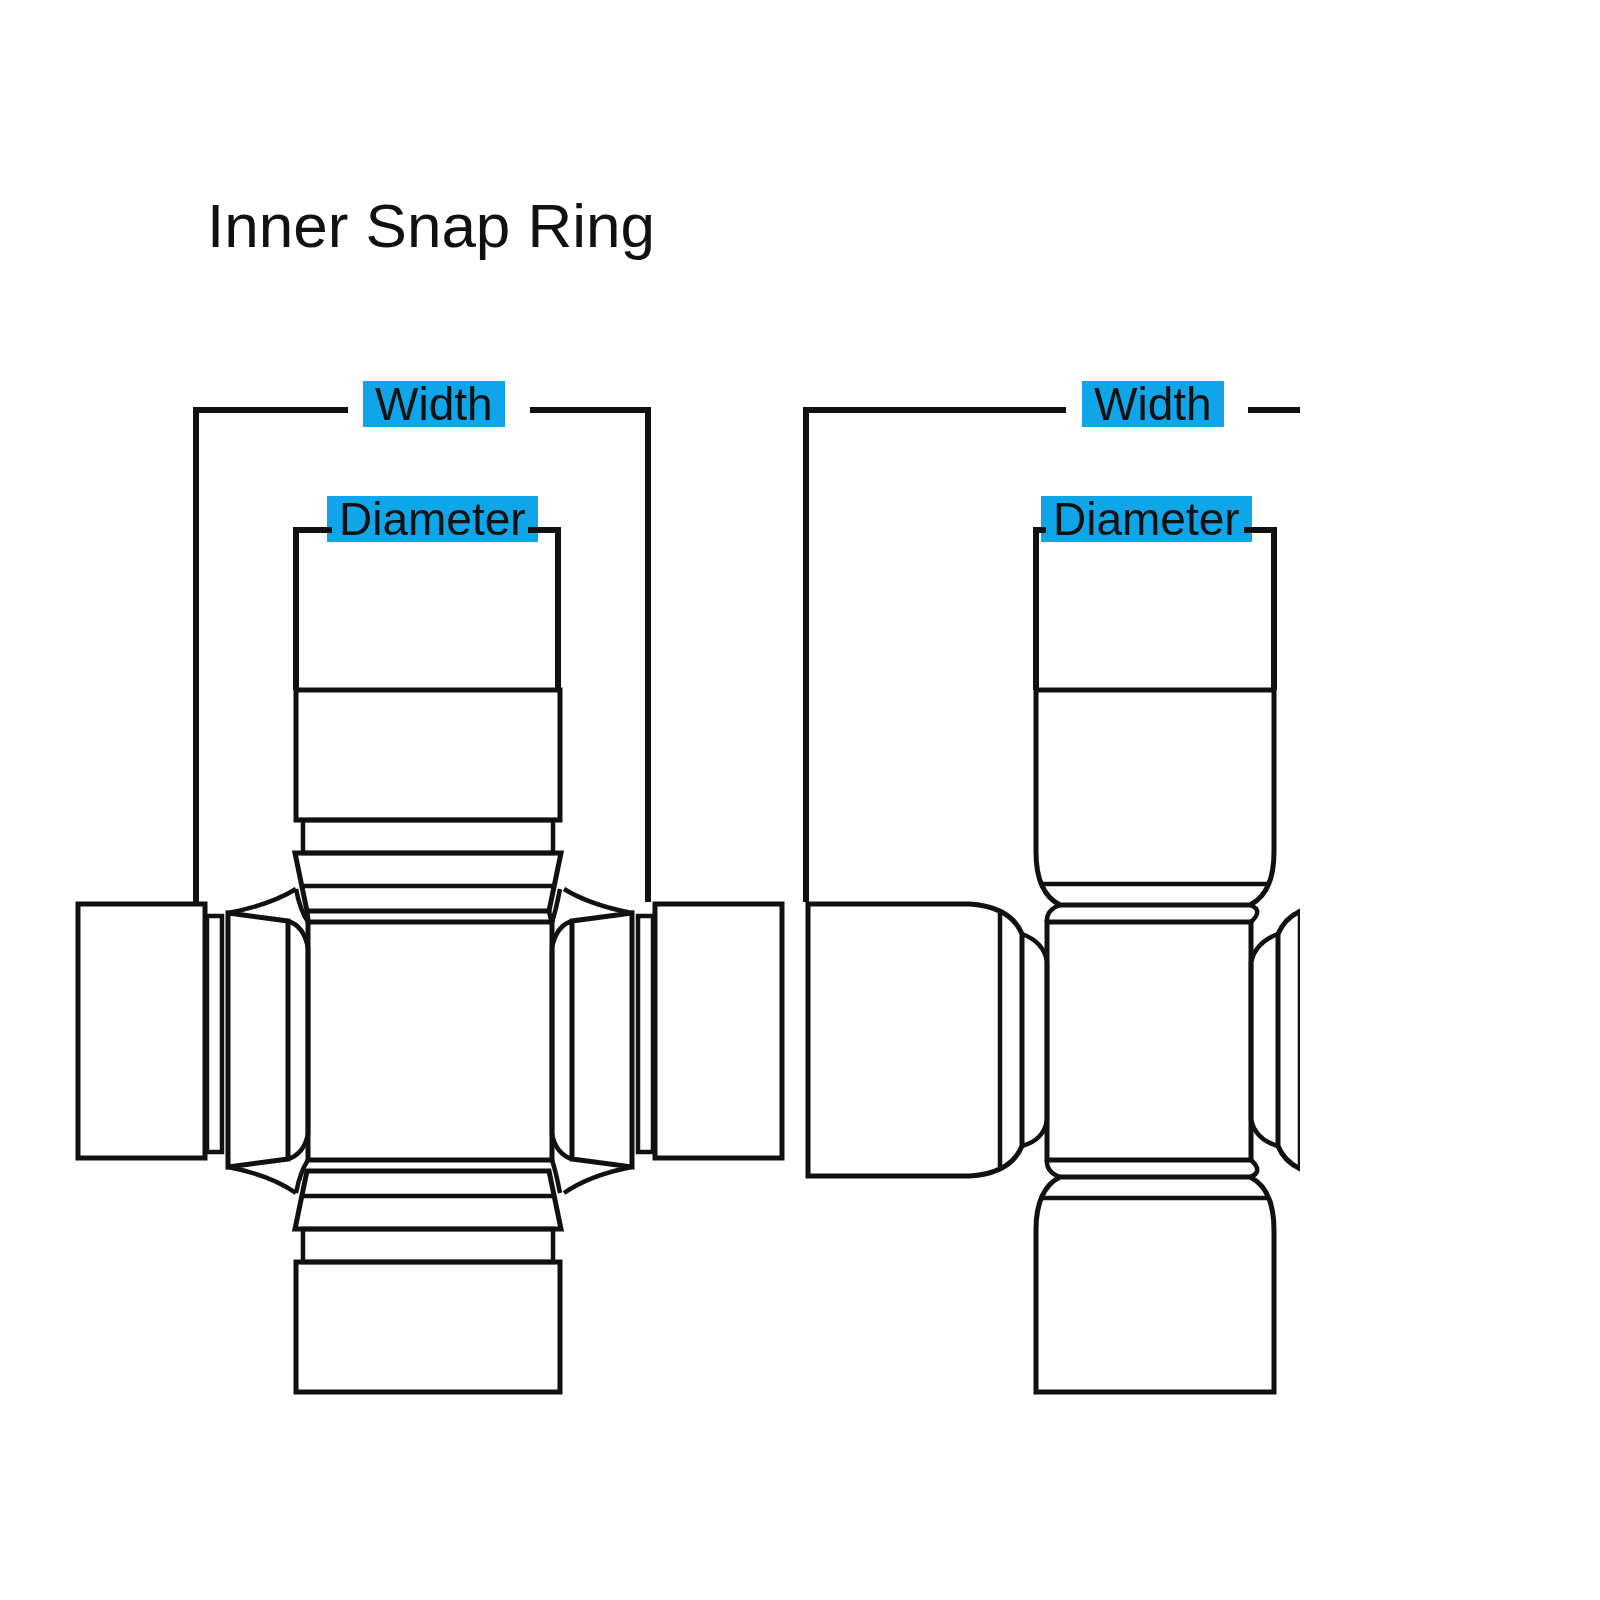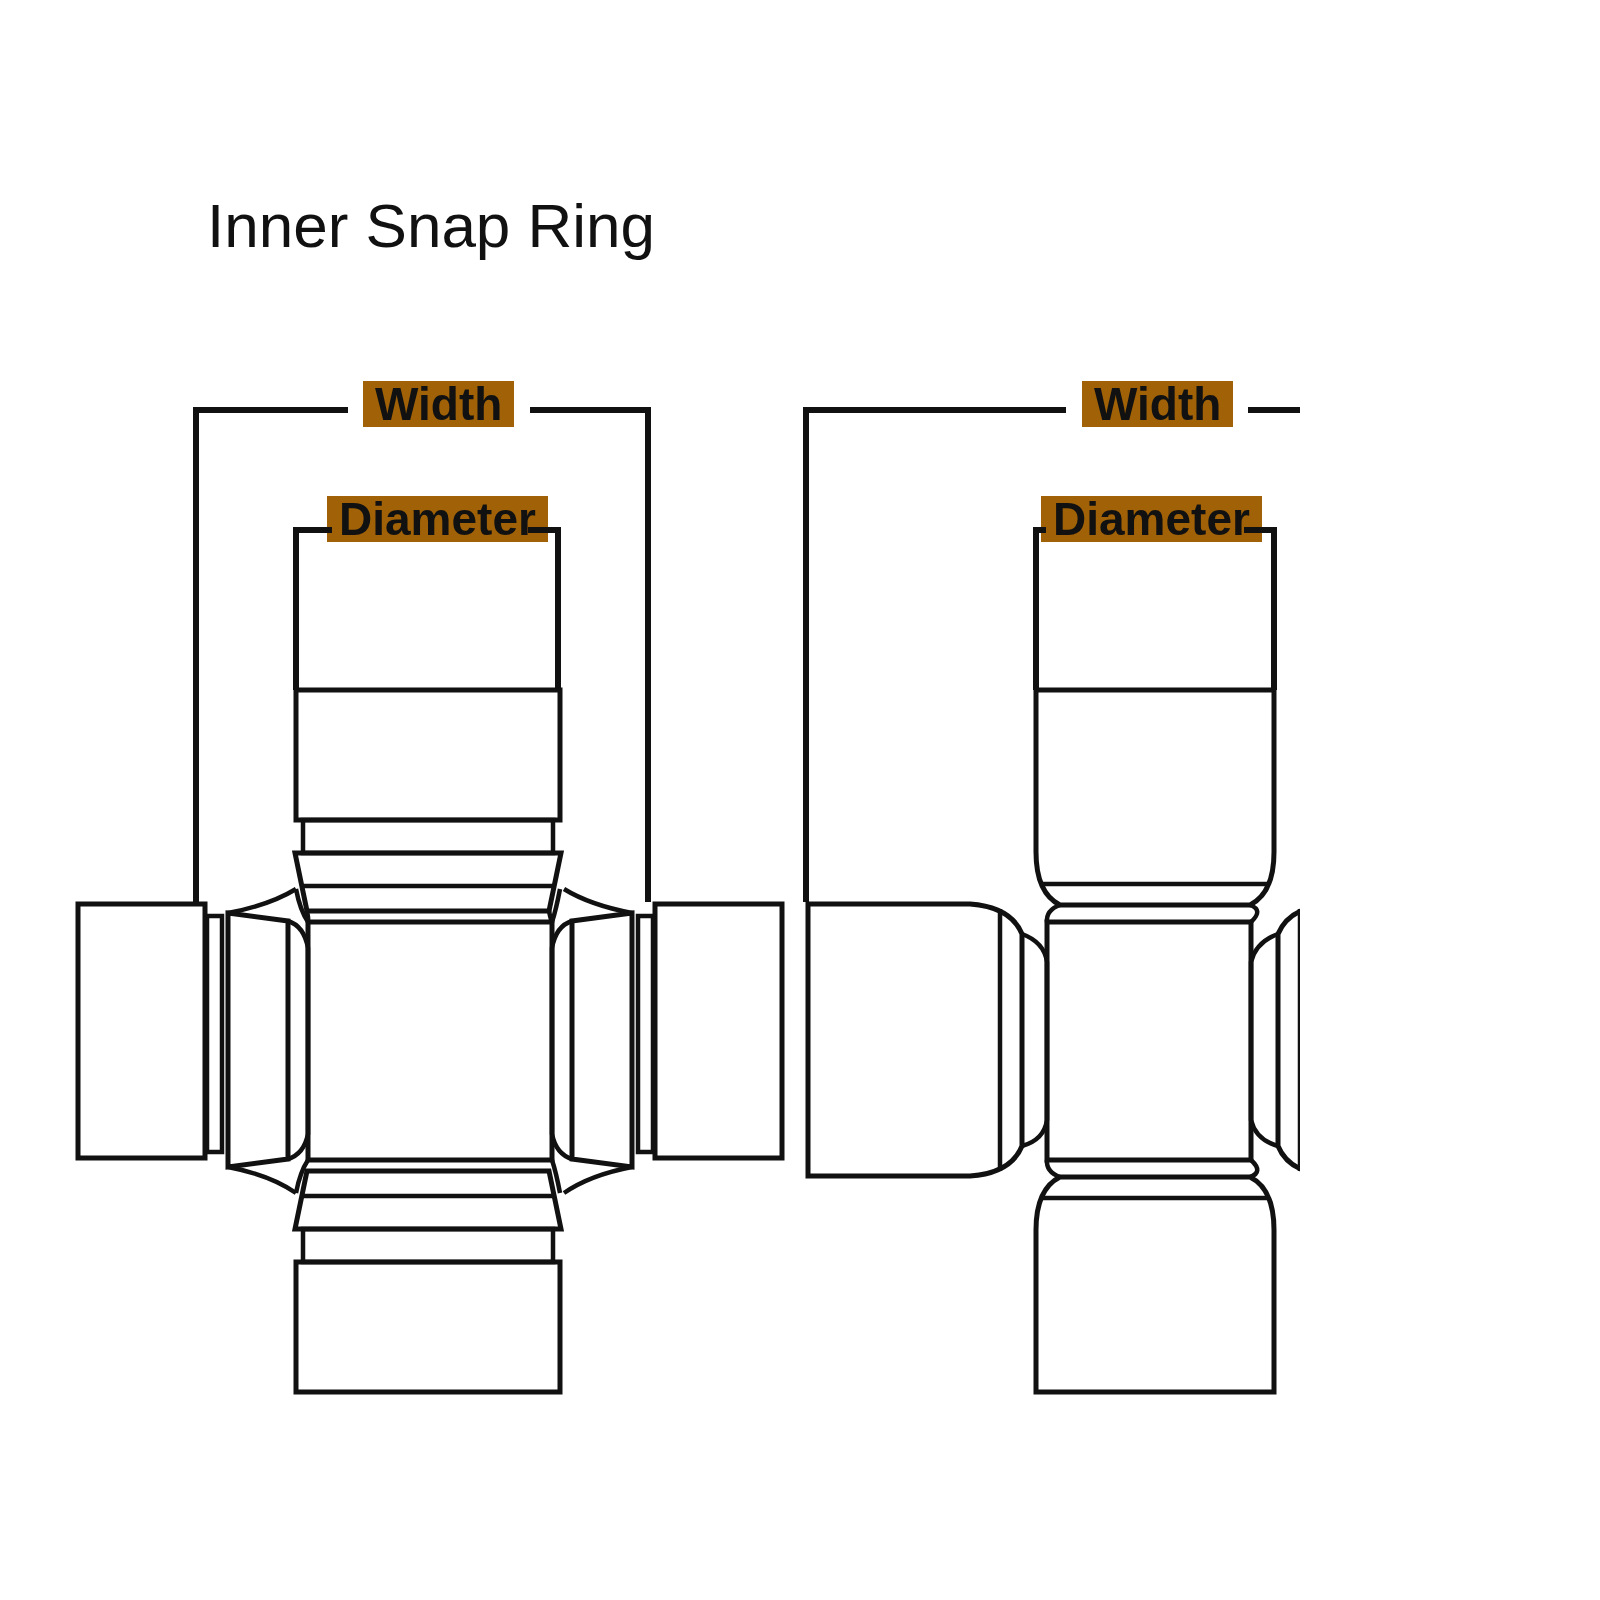--- a/index.html
+++ b/index.html
@@ -48,24 +48,24 @@
     position: absolute;
     font-size: 62px;
     font-weight: 400;
     color: #111111;
     white-space: nowrap;
     letter-spacing: 0px;
   }
   .dim-label {
     position: absolute;
     font-size: 46px;
-    font-weight: 700;
+    font-weight: 400;
     color: #111111;
     white-space: nowrap;
-    background: #a16207;
+    background: #0ea5e9;
     padding: 0 12px;
     line-height: 1;
   }
   #title-inner { left: 207px; top: 190px; }
   #title-outer { left: 925px; top: 190px; }
 
   #w-label-left  { left: 363px;  top: 381px; }
   #d-label-left  { left: 327px;  top: 496px; }
   #w-label-right { left: 1082px; top: 381px; }
   #d-label-right { left: 1041px; top: 496px; }

